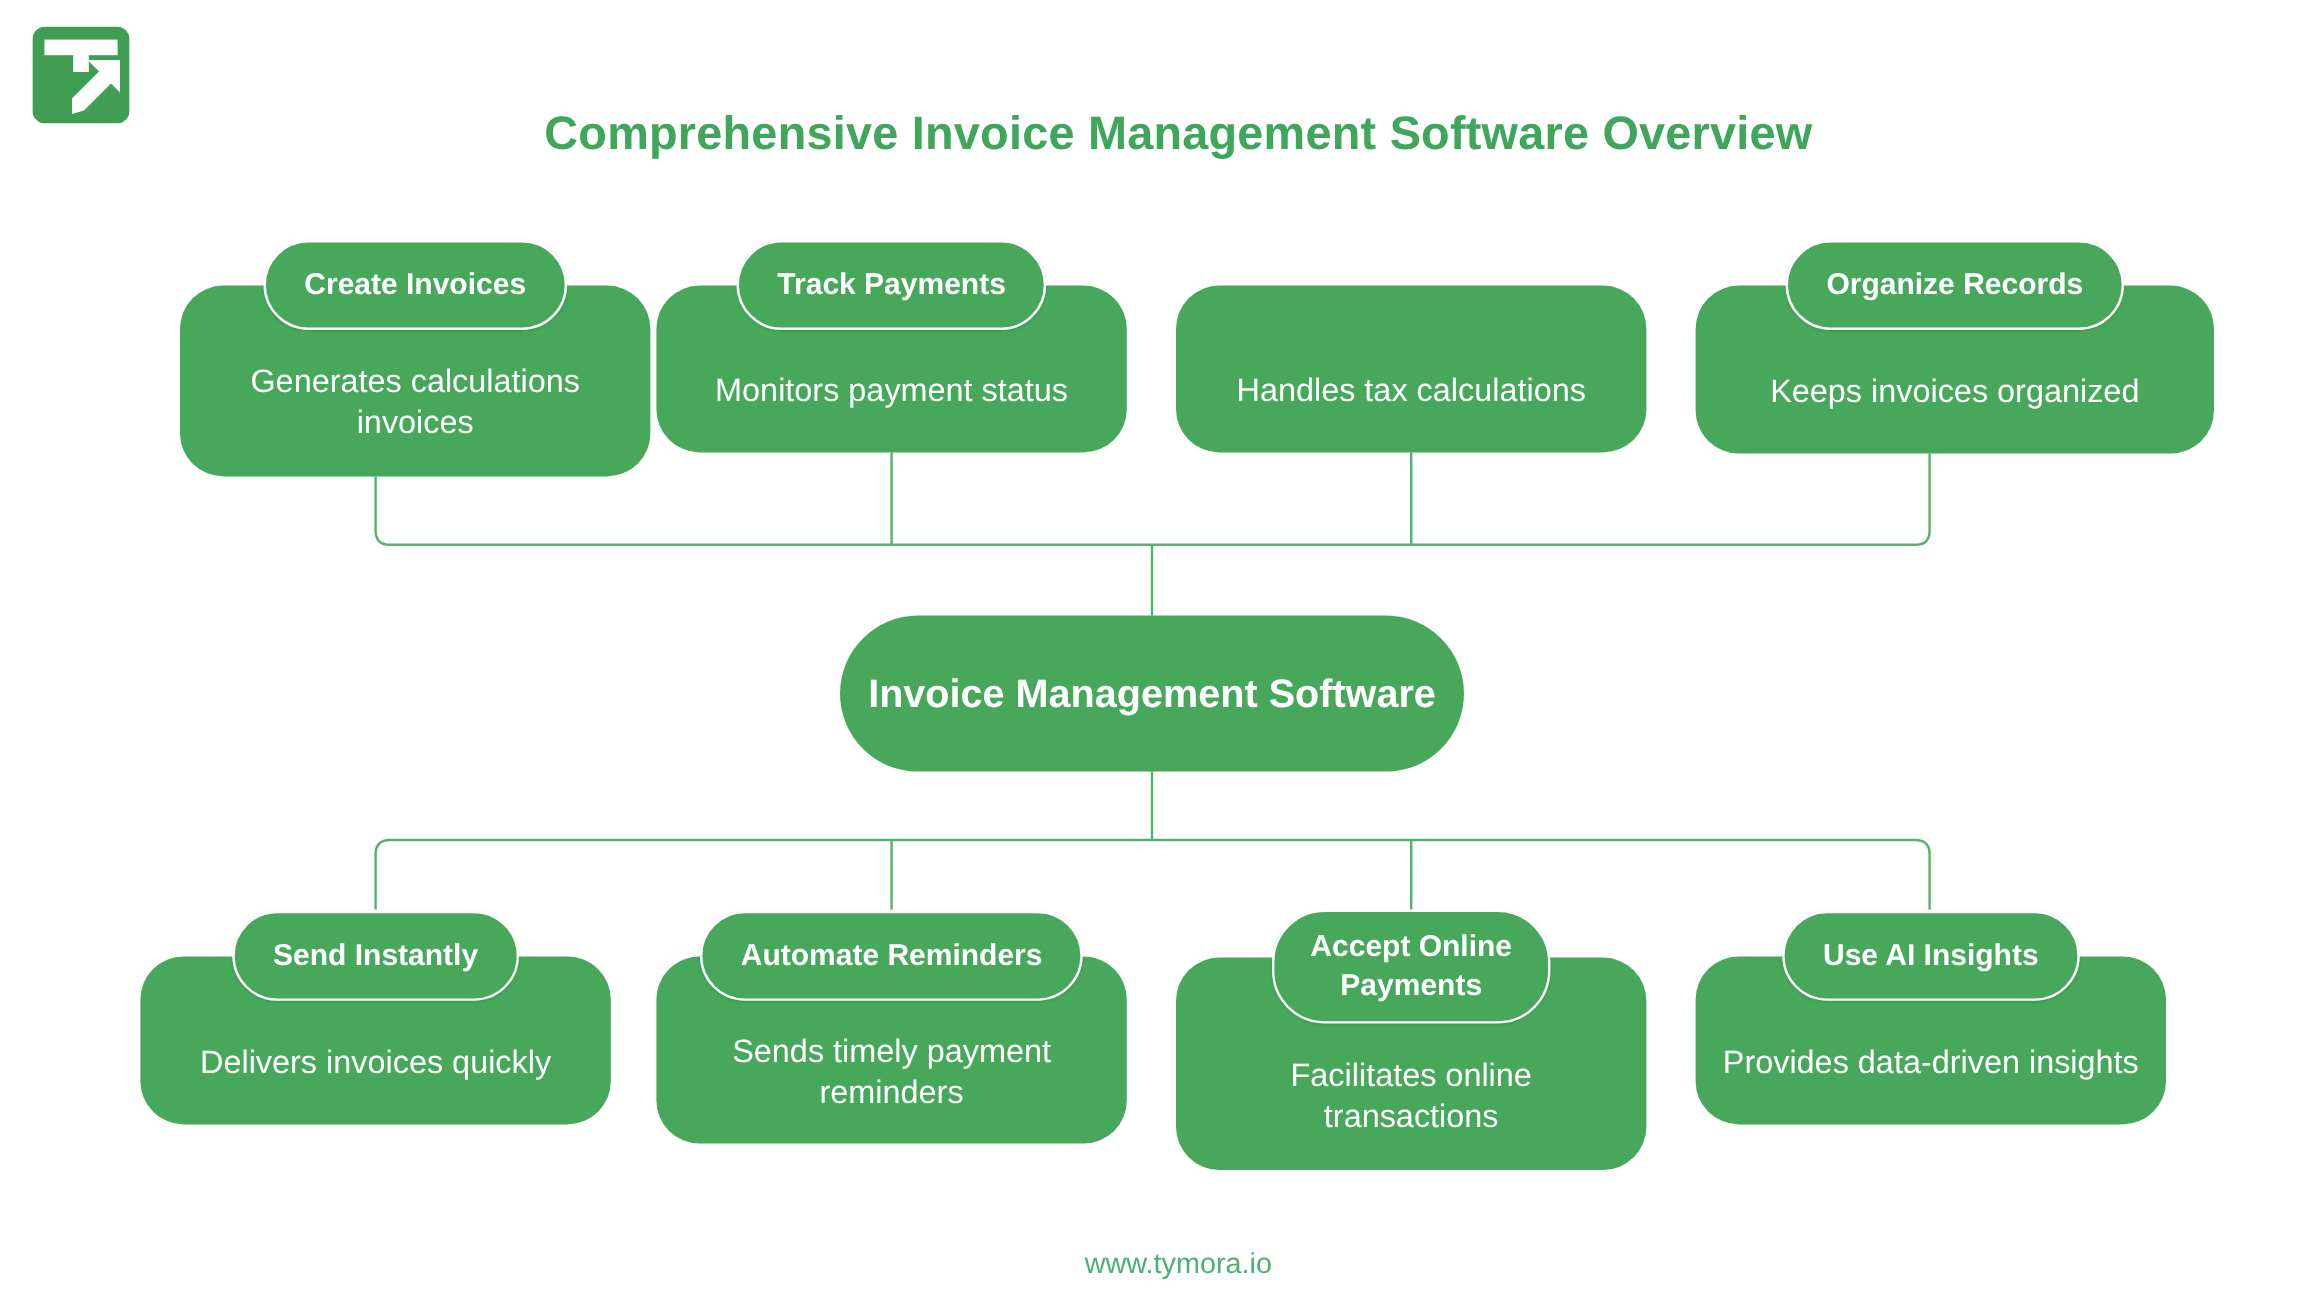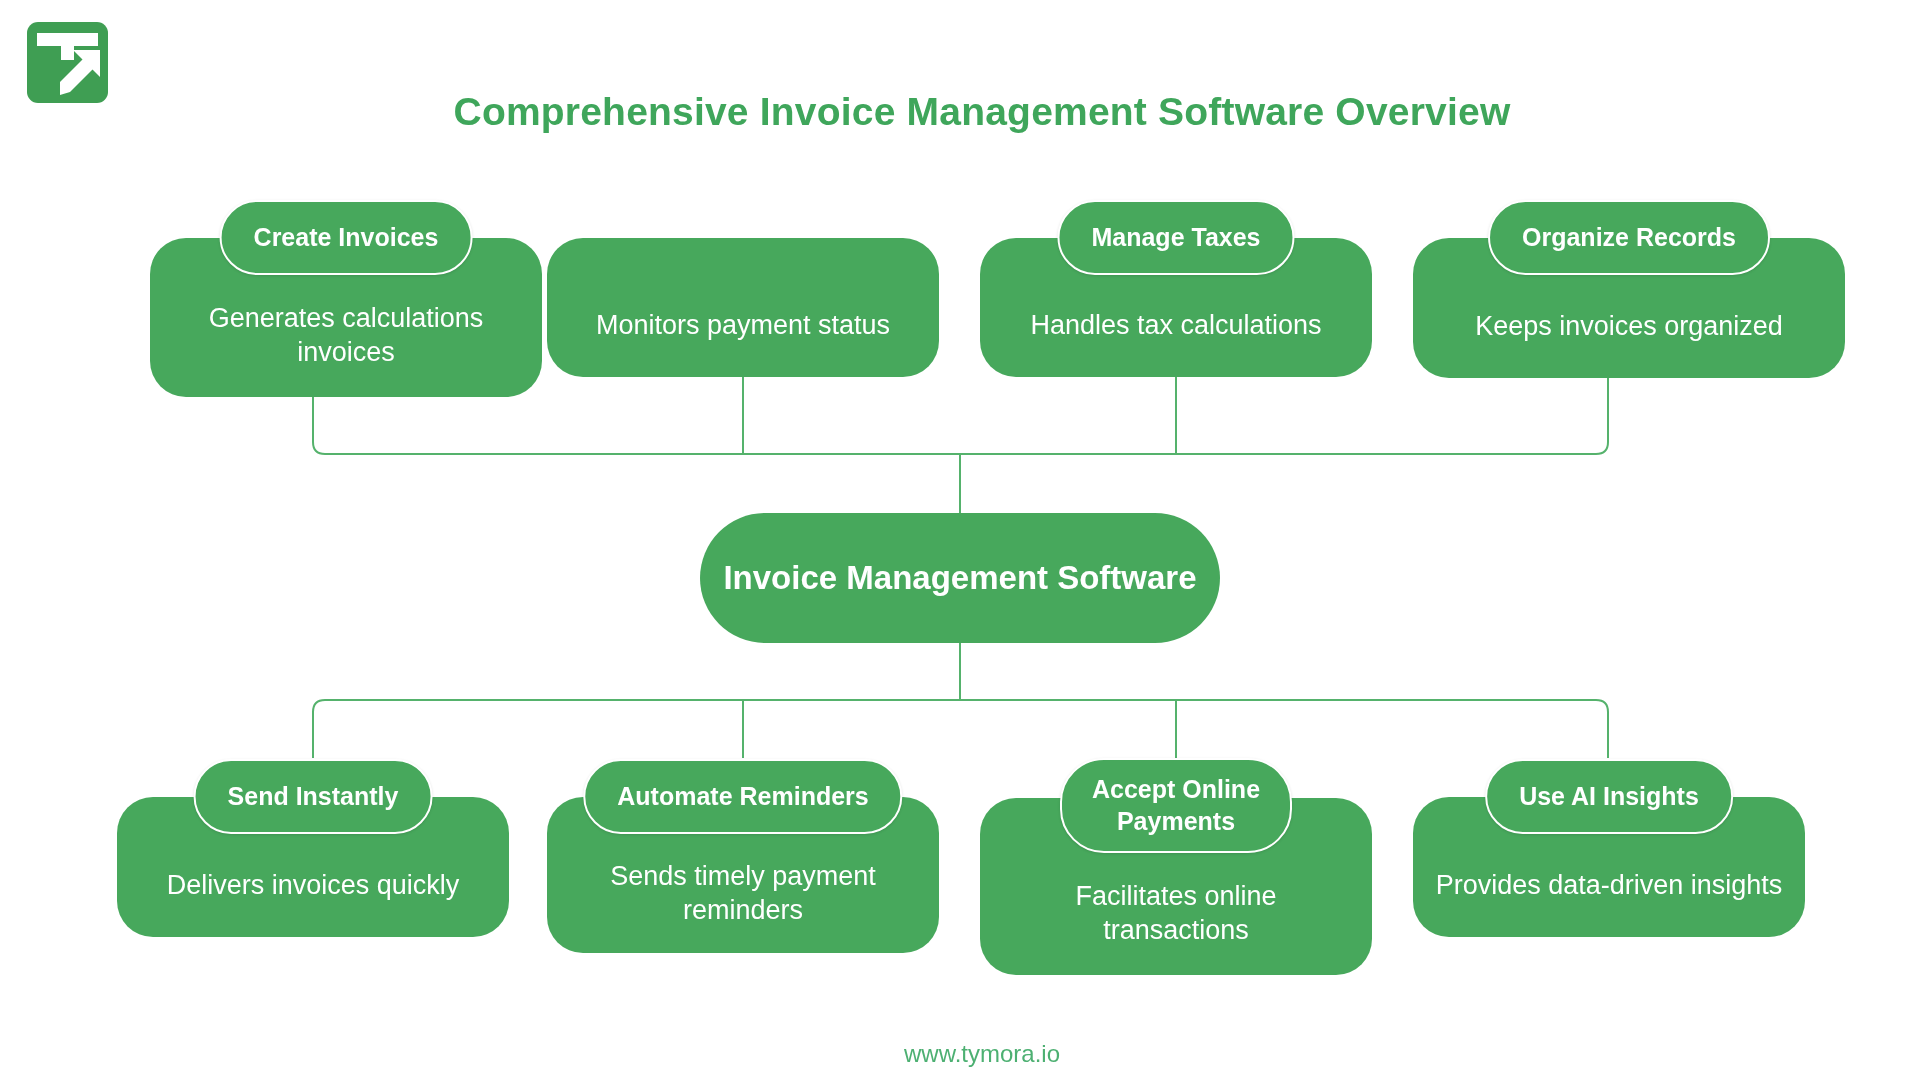--- a/index.html
+++ b/index.html
@@ -98,25 +98,25 @@
       <path d="M1176,700 V760"></path>
     </g>
   </svg>
 
   <div class="feature-box b1">
     <div class="pill">Create Invoices</div>
     <div class="body-text">Generates calculations invoices</div>
   </div>
 
   <div class="feature-box b2">
+    <div class="pill">Track Payments</div>
     <div class="body-text">Monitors payment status</div>
   </div>
 
   <div class="feature-box b3">
-    <div class="pill">Manage Taxes</div>
     <div class="body-text">Handles tax calculations</div>
   </div>
 
   <div class="feature-box b4">
     <div class="pill">Organize Records</div>
     <div class="body-text">Keeps invoices organized</div>
   </div>
 
   <div class="center-node">Invoice Management Software</div>
 

